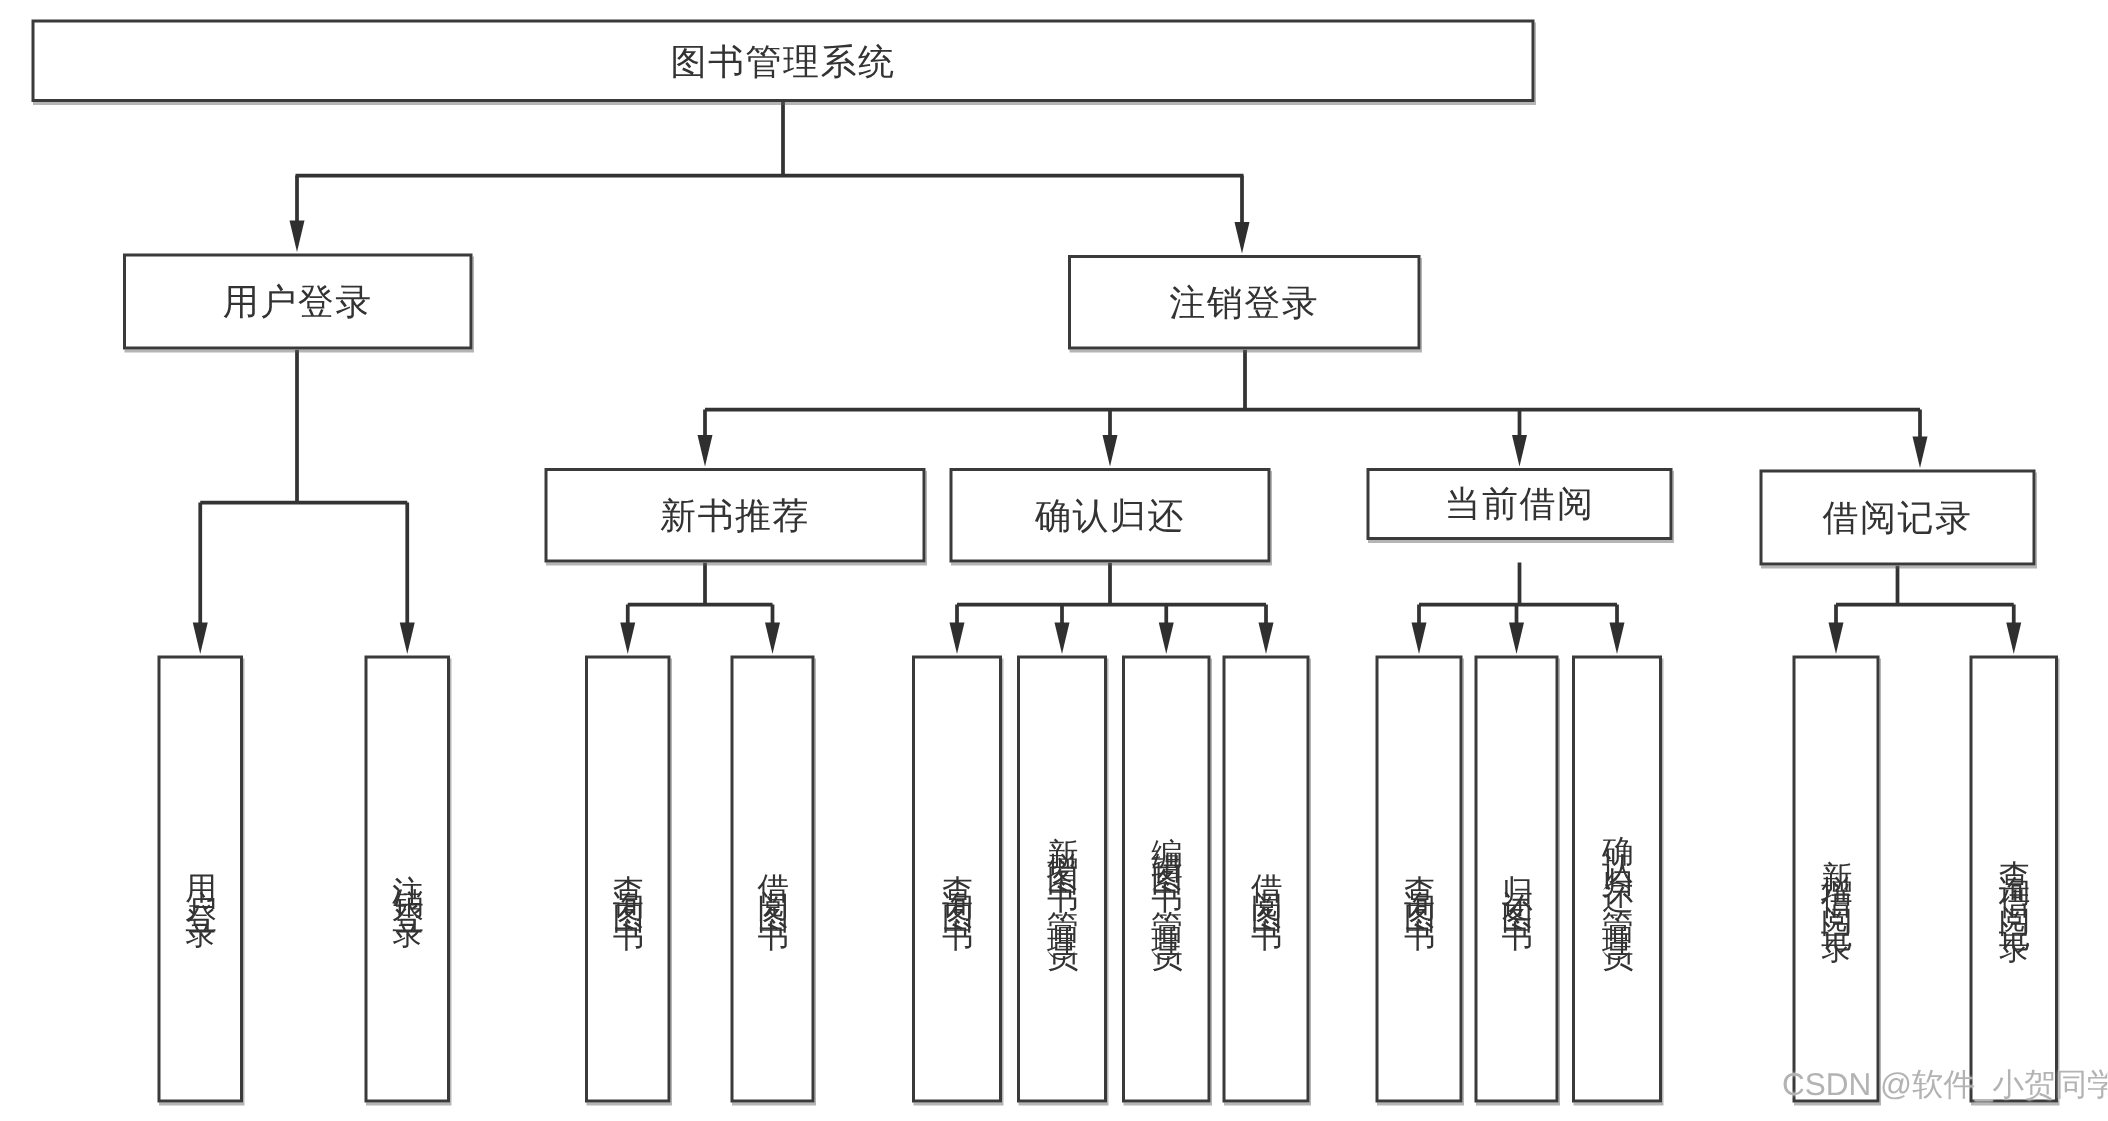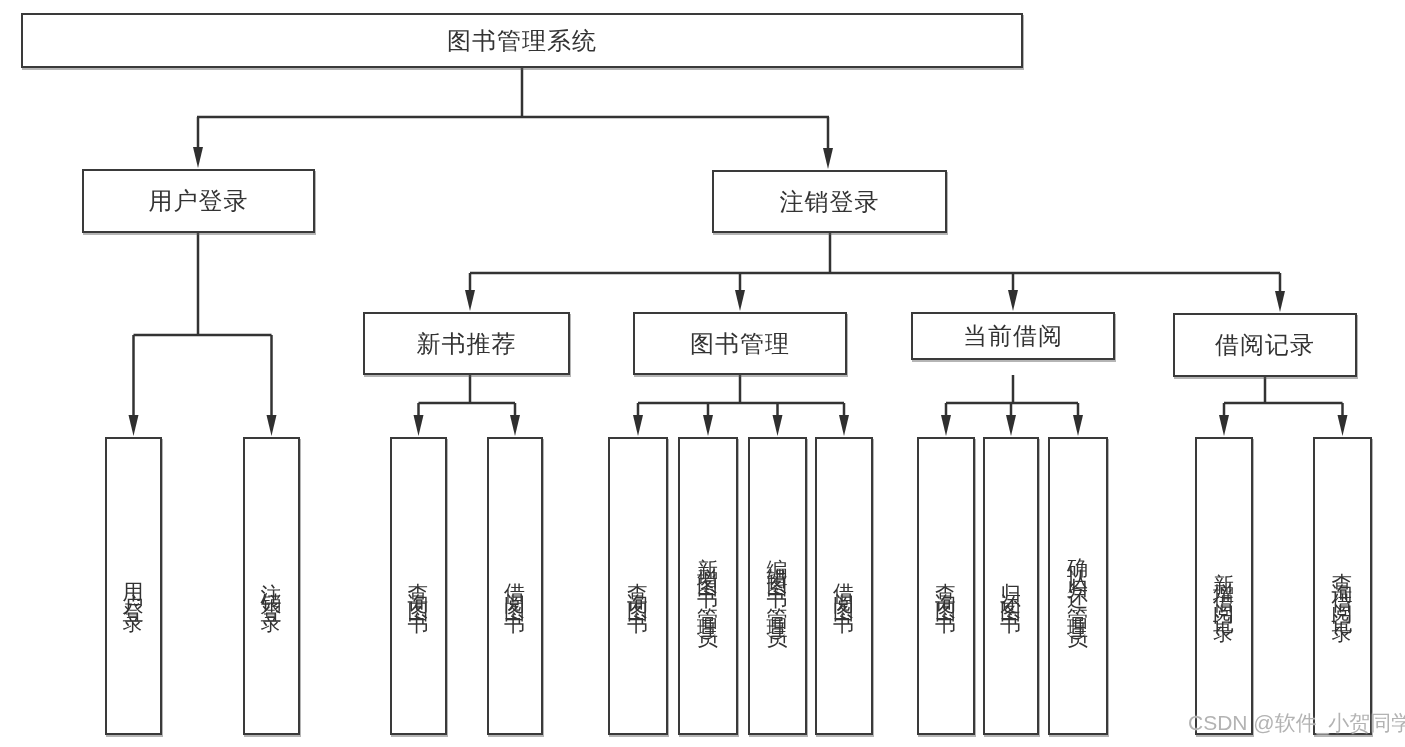--- a/index.html
+++ b/index.html
@@ -127,22 +127,22 @@
       <path d="M1219 415 L1229 415 L1224 436 Z"></path>
       <path d="M1337.5 415 L1347.5 415 L1342.5 436 Z"></path>
     </g>
   </svg>
 
   <div class="node h" style="left:21px; top:13px; width:1002px; height:55px;">图书管理系统</div>
 
   <div class="node h" style="left:82px; top:169px; width:233px; height:64px;">用户登录</div>
   <div class="node h" style="left:712px; top:170px; width:235px; height:63px;">注销登录</div>
 
-  <div class="node h" style="left:363px; top:312px; width:207px; height:63px;">新书推荐</div>
-  <div class="node h" style="left:633px; top:312px; width:214px; height:63px;">图书管理</div>
+  <div class="node h" style="left:363px; top:312px; width:254px; height:63px;">新书推荐</div>
+  <div class="node h" style="left:633px; top:312px; width:214px; height:63px;">确认归还</div>
   <div class="node h" style="left:911px; top:312px; width:204px; height:48px;">当前借阅</div>
   <div class="node h" style="left:1173px; top:313px; width:184px; height:64px;">借阅记录</div>
 
   <div class="node v" style="left:105px; top:437px; width:57px; height:298px;">用户登录</div>
   <div class="node v" style="left:243px; top:437px; width:57px; height:298px;">注销登录</div>
 
   <div class="node v" style="left:390px; top:437px; width:57px; height:298px;">查询图书</div>
   <div class="node v" style="left:487px; top:437px; width:56px; height:298px;">借阅图书</div>
 
   <div class="node v" style="left:608px; top:437px; width:60px; height:298px;">查询图书</div>

